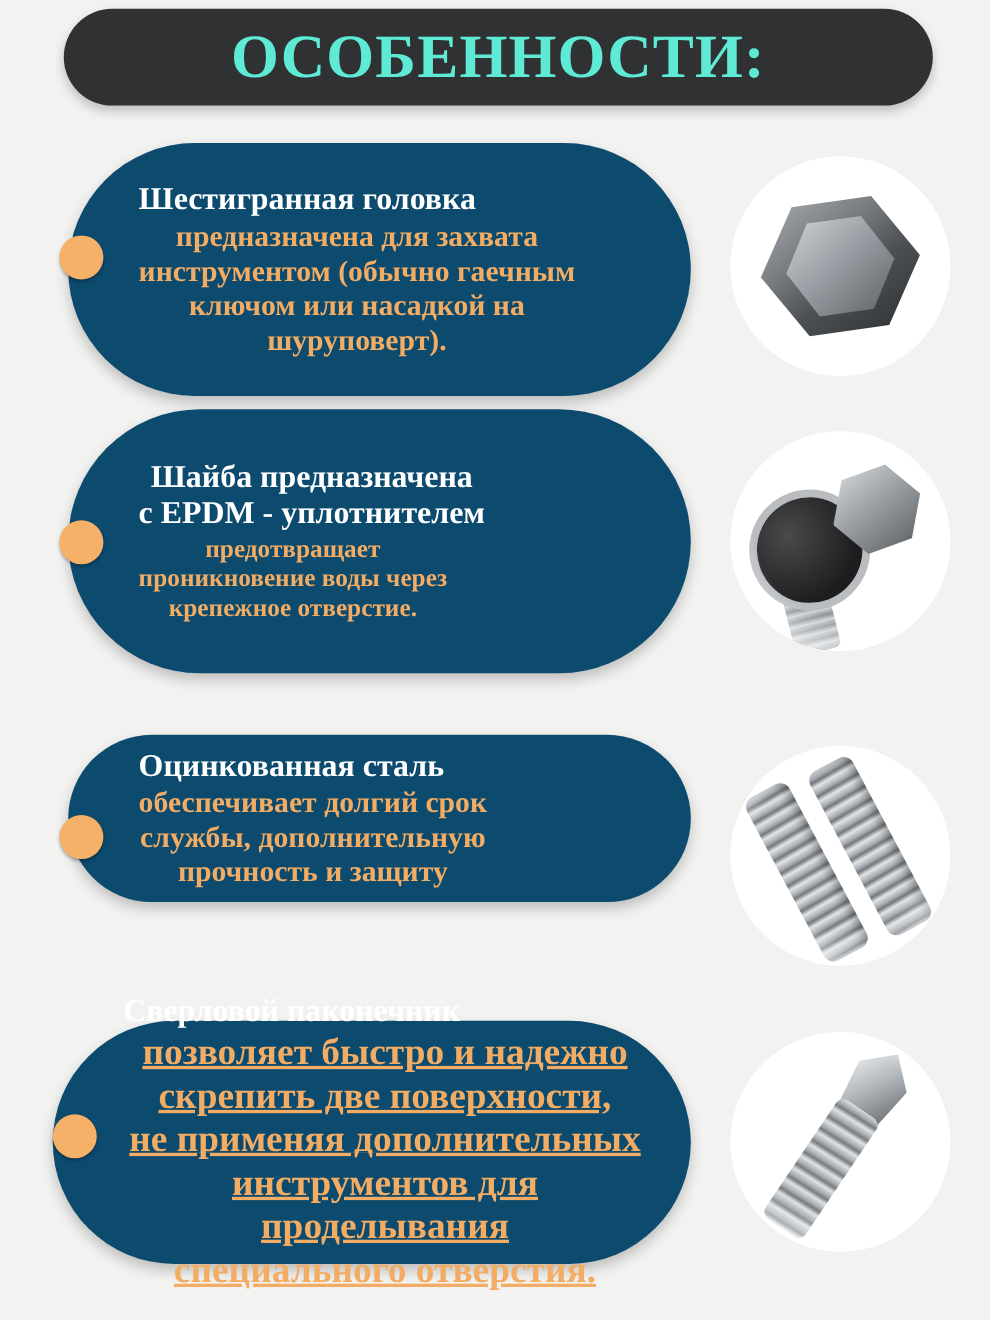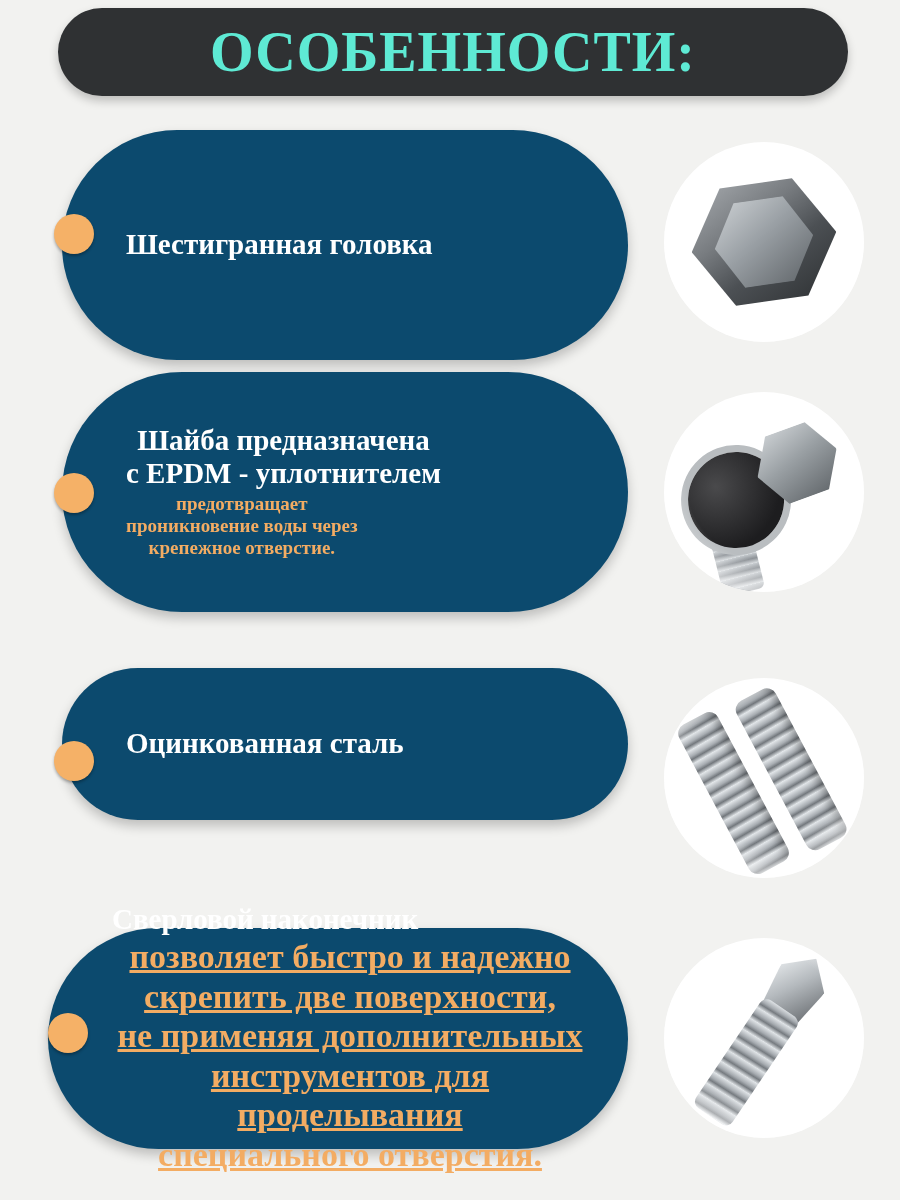--- a/index.html
+++ b/index.html
@@ -94,21 +94,21 @@
   #feature-1 .pill { left: 62px; top: 130px; width: 566px; height: 230px; }
   #feature-1 .bullet { left: 54px; top: 214px; }
   #feature-1 .headline { font-size: 29px; margin-bottom: 2px; }
   #feature-1 .body-text { font-size: 27px; }
   #feature-1 .photo { left: 664px; top: 142px; width: 200px; height: 200px; }
 
   
   #feature-2 .pill { left: 62px; top: 372px; width: 566px; height: 240px; }
   #feature-2 .bullet { left: 54px; top: 473px; }
   #feature-2 .headline { font-size: 29px; margin-bottom: 4px; }
-  #feature-2 .body-text { font-size: 19px; }
+  #feature-2 .body-text { font-size: 23px; }
   #feature-2 .photo { left: 664px; top: 392px; width: 200px; height: 200px; }
 
   
   #feature-3 .pill { left: 62px; top: 668px; width: 566px; height: 152px; }
   #feature-3 .bullet { left: 54px; top: 741px; }
   #feature-3 .headline { font-size: 29px; margin-bottom: 2px; }
   #feature-3 .body-text { font-size: 27px; }
   #feature-3 .photo { left: 664px; top: 678px; width: 200px; height: 200px; }
 
   
@@ -210,20 +210,24 @@
 </head>
 <body>
 
 <div class="title-banner">
   <span class="title-text">ОСОБЕННОСТИ:</span>
 </div>
 
 <section class="feature" id="feature-1">
   <div class="pill">
     <div class="headline">Шестигранная головка</div>
+    <div class="body-text">предназначена для захвата
+инструментом (обычно гаечным
+ключом или насадкой на
+шуруповерт).</div>
   </div>
   <div class="bullet"></div>
   <div class="photo">
     <div class="inner">
       <div class="hexbolt"></div>
       <div class="vignette"></div>
     </div>
   </div>
 </section>
 
@@ -244,20 +248,23 @@
         <div class="nut"></div>
       </div>
       <div class="vignette"></div>
     </div>
   </div>
 </section>
 
 <section class="feature" id="feature-3">
   <div class="pill">
     <div class="headline">Оцинкованная сталь</div>
+    <div class="body-text">обеспечивает долгий срок
+службы, дополнительную
+прочность и защиту</div>
   </div>
   <div class="bullet"></div>
   <div class="photo">
     <div class="inner">
       <div class="screw-pair">
         <div class="screw s1"></div>
         <div class="screw s2"></div>
       </div>
       <div class="vignette"></div>
     </div>

